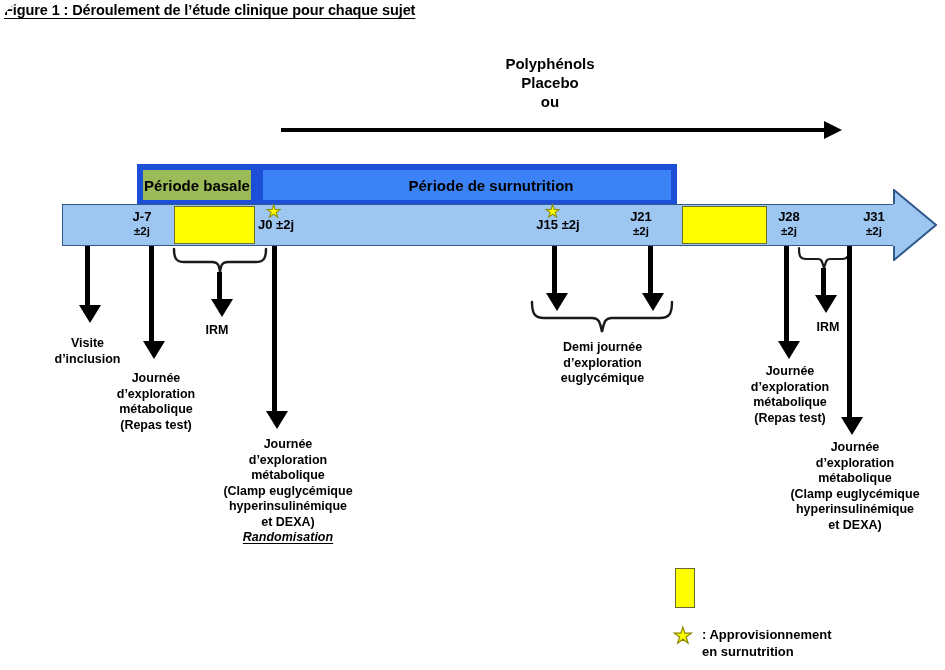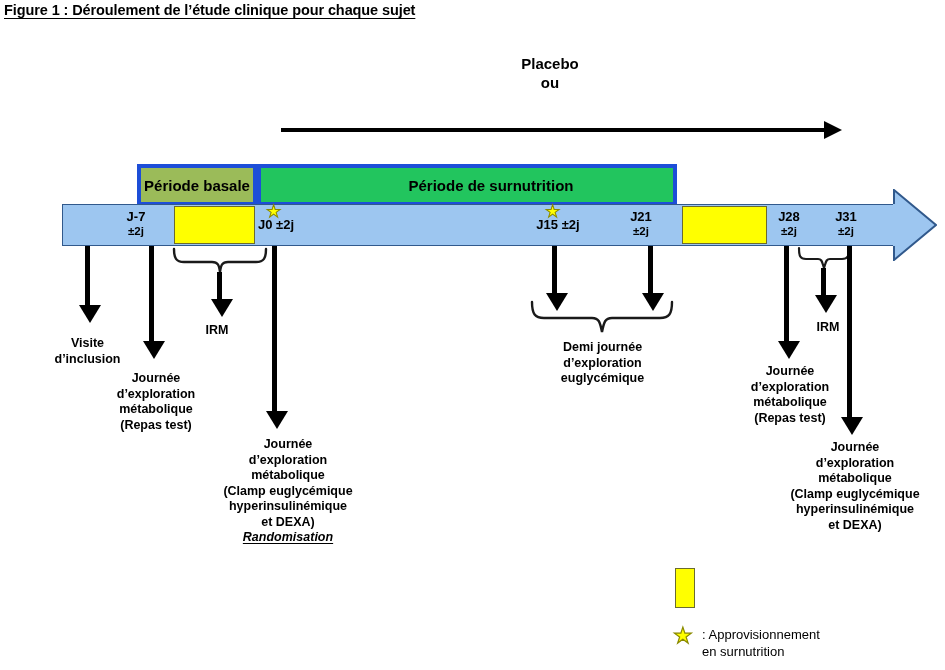--- a/index.html
+++ b/index.html
@@ -9,20 +9,21 @@
   }
   body {
     font-family: "Liberation Sans", sans-serif;
   }
   #figure-root {
     position: relative;
     width: 945px;
     height: 670px;
     overflow: hidden;
     background: #ffffff;
+    border-radius: 30px;
   }
   .abs { position: absolute; }
 
   
   #fig-title {
     left: 4px;
     top: 2px;
     font-size: 14.5px;
     font-weight: bold;
     color: #000000;
@@ -52,36 +53,36 @@
     left: 824px; top: 121px;
     width: 0; height: 0;
     border-left: 18px solid #000;
     border-top: 9px solid transparent;
     border-bottom: 9px solid transparent;
   }
 
   
   .period-bar {
     box-sizing: border-box;
-    border: 4px solid #1d4ed8;
+    border: 6px solid #1d4ed8;
     font-size: 15px;
     font-weight: bold;
     color: #000;
     display: flex;
     align-items: center;
     justify-content: center;
     white-space: nowrap;
   }
   #period-basale {
     left: 137px; top: 164px; width: 120px; height: 42px;
     background: #9bbb59;
   }
   #period-surnutrition {
     left: 257px; top: 164px; width: 420px; height: 42px;
-    background: #22c55e;
+    background: #3b82f6;
     padding-left: 48px;
   }
 
   
   #timeline-bar {
     left: 62px; top: 204px; width: 834px; height: 42px;
     background: #9dc6f0;
     box-sizing: border-box;
     border: 1.5px solid #31598c;
   }
@@ -105,26 +106,26 @@
   .day-label {
     font-size: 13px;
     font-weight: bold;
     color: #000;
     text-align: center;
     line-height: 14px;
     white-space: nowrap;
   }
   .day-label .pm { font-size: 11.5px; }
 
-  #day-j7   { left: 106px; top: 210px; width: 60px; }
+  #day-j7   { left: 112px; top: 210px; width: 60px; }
   #day-j0   { left: 240px; top: 218px; width: 72px; }
   #day-j15  { left: 518px; top: 218px; width: 80px; }
   #day-j21  { left: 611px; top: 210px; width: 60px; }
   #day-j28  { left: 761px; top: 210px; width: 56px; }
-  #day-j31  { left: 818px; top: 210px; width: 56px; }
+  #day-j31  { left: 846px; top: 210px; width: 56px; }
 
   
   .star {
     color: #ffff00;
     font-size: 17px;
     line-height: 17px;
     -webkit-text-stroke: 1px #8a8a00;
     text-shadow: 0 0 0 #8a8a00;
   }
   #star-j0  { left: 266px; top: 203px; }
@@ -173,30 +174,31 @@
     white-space: pre-line;
   }
   #legend-text-1 { left: 702px; top: 570px; width: 240px; }
   #legend-star {
     left: 673px; top: 625px;
     color: #ffff00;
     font-size: 22px;
     line-height: 22px;
     -webkit-text-stroke: 1.2px #8a8a00;
   }
-  #legend-text-2 { left: 702px; top: 626px; width: 240px; }
+  #legend-text-2 { left: 702px; top: 626px; width: 240px; font-weight: bold; }
 </style>
 </head>
 <body>
 
 <div id="figure-root">
 
   <div id="fig-title" class="abs">Figure 1 : Déroulement de l’étude clinique pour chaque sujet</div>
 
   <div id="treat-block" class="abs">
+    <div class="treat-line">Polyphénols</div>
     <div class="treat-line">Placebo</div>
     <div class="treat-line">ou</div>
   </div>
   <div id="treat-arrow-shaft" class="abs"></div>
   <div id="treat-arrow-head" class="abs"></div>
 
   <div id="period-basale" class="abs period-bar">
     <span>Période basale</span>
   </div>
   <div id="period-surnutrition" class="abs period-bar">

